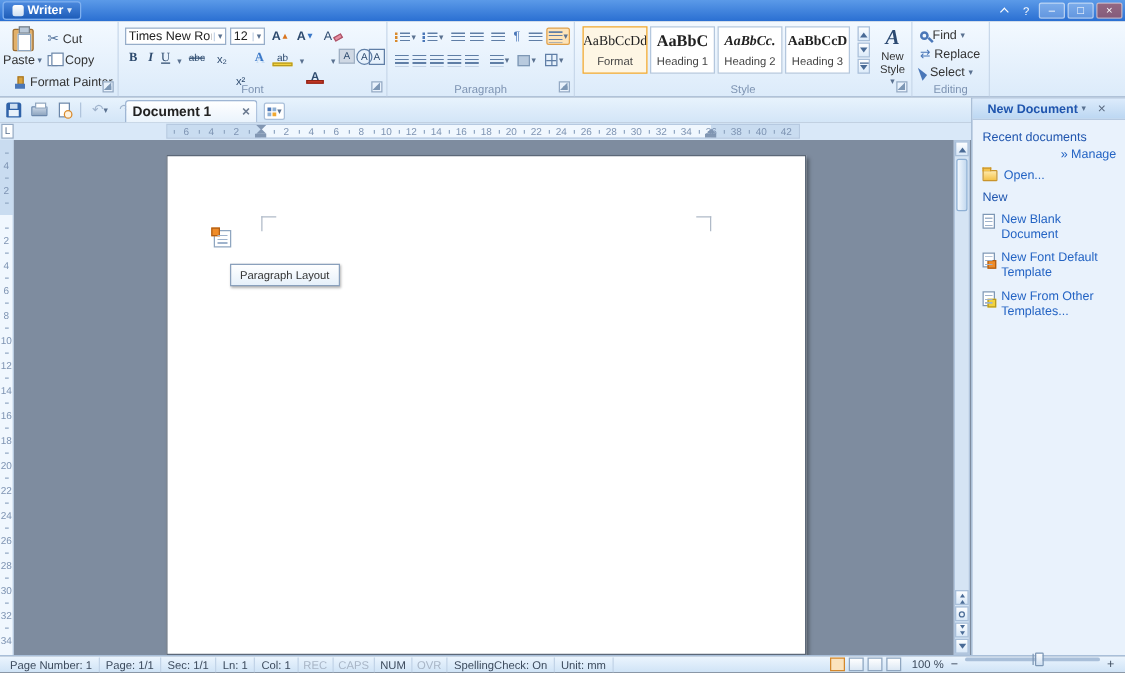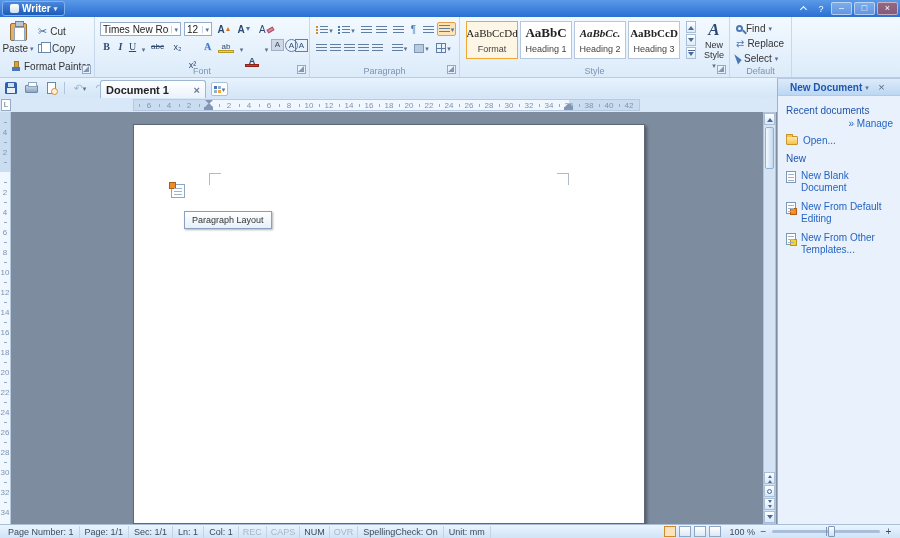--- a/index.html
+++ b/index.html
@@ -190,21 +190,21 @@
   .doc-icon:after{content:"";position:absolute;left:1px;top:2px;width:6px;height:7px;background:repeating-linear-gradient(to bottom,#9fb3cc 0px,#9fb3cc 1px,transparent 1px,transparent 3px);}
   .doc-icon.v1:before{content:"";position:absolute;right:-2px;bottom:-2px;width:5px;height:5px;background:#f08c28;border:1px solid #b05e14;}
   .doc-icon.v2:before{content:"";position:absolute;right:-2px;bottom:-2px;width:5px;height:5px;background:#f2d23c;border:1px solid #b89a20;}
 
   
   #statusbar{position:absolute;left:0;top:524px;width:900px;height:14px;background:linear-gradient(#ecf5fe,#cfe3f6);border-top:1px solid #a9bfd9;display:flex;align-items:center;font-size:9px;color:#3c4a5c;padding:0 3px;}
   #status-left,#status-ind{display:flex;align-items:center;height:12px;}
   .sseg{padding:0 5px;border-right:1px solid #c2d4e8;line-height:12px;white-space:nowrap;}
   .sind{padding:0 4px;color:#a8b5c6;border-right:1px solid #c2d4e8;line-height:12px;}
   .sind.on{color:#3c4a5c;}
-  #status-right{margin-left:auto;display:flex;align-items:center;gap:3px;padding-right:3px;}
+  #status-right{margin-left:auto;display:flex;align-items:flex-start;gap:3px;padding-right:3px;}
   .view-ico{width:12px;height:11px;border:1px solid #8fa6c0;background:linear-gradient(#ffffff,#dce8f4);}
   .view-ico.active{border-color:#d4882c;background:#fbe3bd;}
   #zoom-label{margin-left:5px;white-space:nowrap;}
   .zoom-btn{width:11px;text-align:center;color:#3c4a5c;font-size:10px;line-height:11px;}
   #zoom-track{width:108px;height:3px;background:#a9bfd9;border-radius:2px;position:relative;}
   #zoom-notch{position:absolute;left:50%;top:-3px;width:1px;height:9px;background:#7d97b5;}
   #zoom-thumb{position:absolute;left:56px;top:-4px;width:7px;height:11px;background:linear-gradient(#fdfeff,#cfe0f2);border:1px solid #7d97b5;border-radius:1px;}
 </style>
 </head>
 <body>
@@ -414,21 +414,21 @@
         </div>
       <div class="erow" style="top:20px">
           <span class="rep-g">⇄</span>
           <span>Replace</span>
         </div>
       <div class="erow" style="top:35px">
           <span class="sel-icon"></span>
           <span>Select</span>
           <span class="dd">▾</span>
         </div>
-      <div class="glabel">Default</div>
+      <div class="glabel">Editing</div>
     </div>
   </div>
 
   <div id="tabbar">
     <span class="tb-btn">
         <span class="save-icon"></span>
       </span>
     <span class="tb-btn">
         <span class="print-icon"></span>
       </span>
@@ -603,21 +603,21 @@
           <span class="pane-link">Open...</span>
         </div>
       <div class="pane-h">New</div>
       <div id="pane-items">
           <div class="pane-item">
             <span class="doc-icon v0"></span>
             <span class="pane-link">New Blank Document</span>
           </div>
           <div class="pane-item">
             <span class="doc-icon v1"></span>
-            <span class="pane-link">New From Default Editing</span>
+            <span class="pane-link">New Font Default Template</span>
           </div>
           <div class="pane-item">
             <span class="doc-icon v2"></span>
             <span class="pane-link">New From Other Templates...</span>
           </div>
         </div>
     </div>
   </div>
 
   <div id="statusbar">

